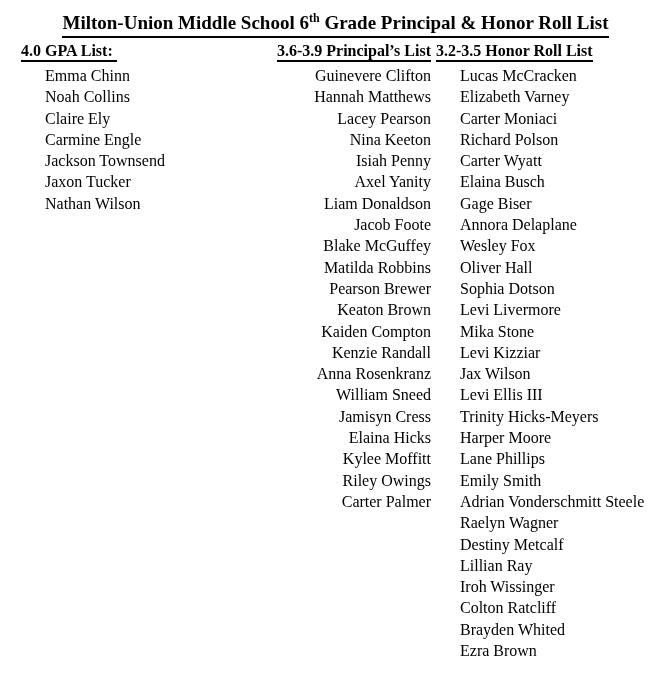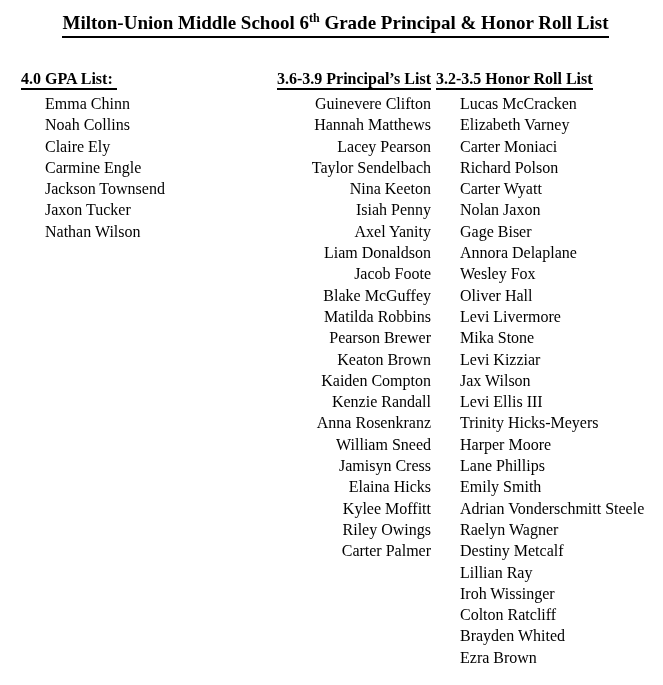--- a/index.html
+++ b/index.html
@@ -46,21 +46,20 @@
   .col-3 { left: 436px; width: 225px; }
   .col-header {
     display: inline-block;
     font-size: 16px;
     font-weight: bold;
     line-height: 17px;
     border-bottom: 2px solid #000000;
     padding-bottom: 1px;
     margin-bottom: 3px;
     white-space: pre;
-    margin-top: 28px;
   }
   ul.names {
     list-style: none;
     margin: 0;
     padding: 0;
   }
   ul.names li {
     font-size: 16px;
     line-height: 21.3px;
     white-space: nowrap;
@@ -86,21 +85,20 @@
         <li>Nathan Wilson</li>
       </ul>
   </section>
 
   <section class="col col-2">
     <span class="col-header">3.6-3.9 Principal’s List</span>
     <ul class="names">
         <li>Guinevere Clifton</li>
         <li>Hannah Matthews</li>
         <li>Lacey Pearson</li>
-        <li>Taylor Sendelbach</li>
         <li>Nina Keeton</li>
         <li>Isiah Penny</li>
         <li>Axel Yanity</li>
         <li>Liam Donaldson</li>
         <li>Jacob Foote</li>
         <li>Blake McGuffey</li>
         <li>Matilda Robbins</li>
         <li>Pearson Brewer</li>
         <li>Keaton Brown</li>
         <li>Kaiden Compton</li>
@@ -116,25 +114,26 @@
   </section>
 
   <section class="col col-3">
     <span class="col-header">3.2-3.5 Honor Roll List</span>
     <ul class="names">
         <li>Lucas McCracken</li>
         <li>Elizabeth Varney</li>
         <li>Carter Moniaci</li>
         <li>Richard Polson</li>
         <li>Carter Wyatt</li>
-        <li>Nolan Jaxon</li>
+        <li>Elaina Busch</li>
         <li>Gage Biser</li>
         <li>Annora Delaplane</li>
         <li>Wesley Fox</li>
         <li>Oliver Hall</li>
+        <li>Sophia Dotson</li>
         <li>Levi Livermore</li>
         <li>Mika Stone</li>
         <li>Levi Kizziar</li>
         <li>Jax Wilson</li>
         <li>Levi Ellis III</li>
         <li>Trinity Hicks-Meyers</li>
         <li>Harper Moore</li>
         <li>Lane Phillips</li>
         <li>Emily Smith</li>
         <li>Adrian Vonderschmitt Steele</li>

